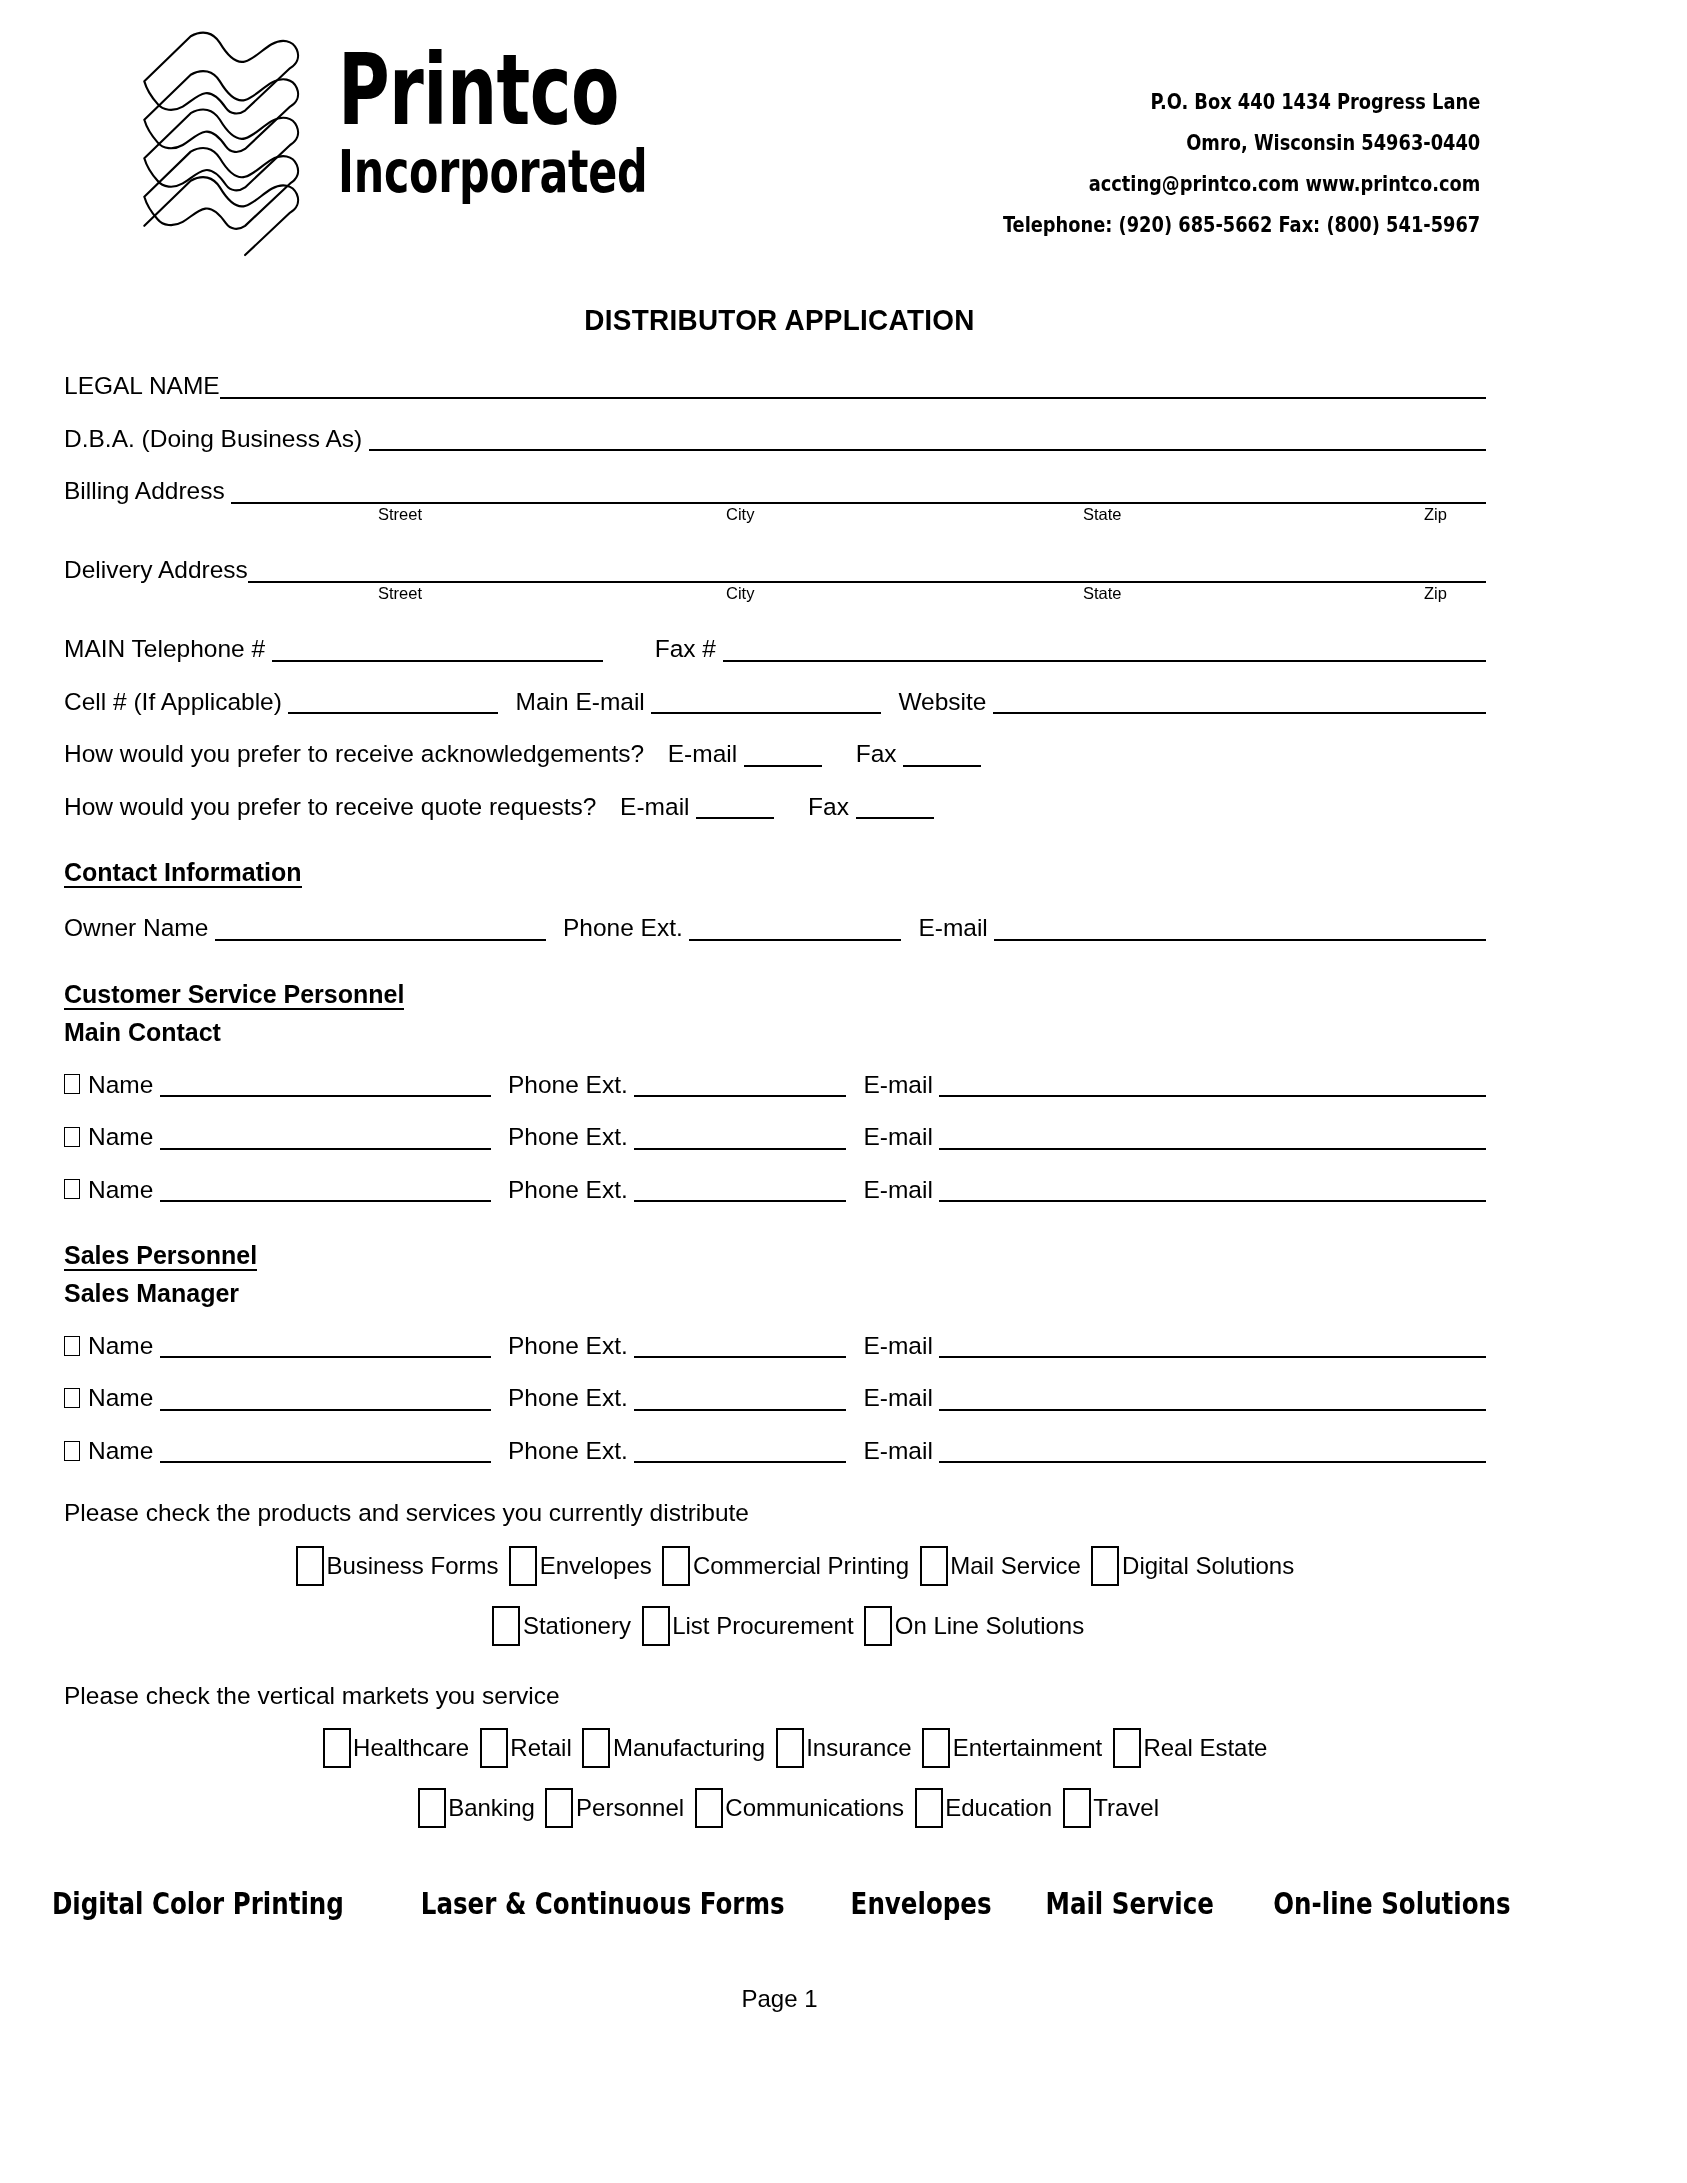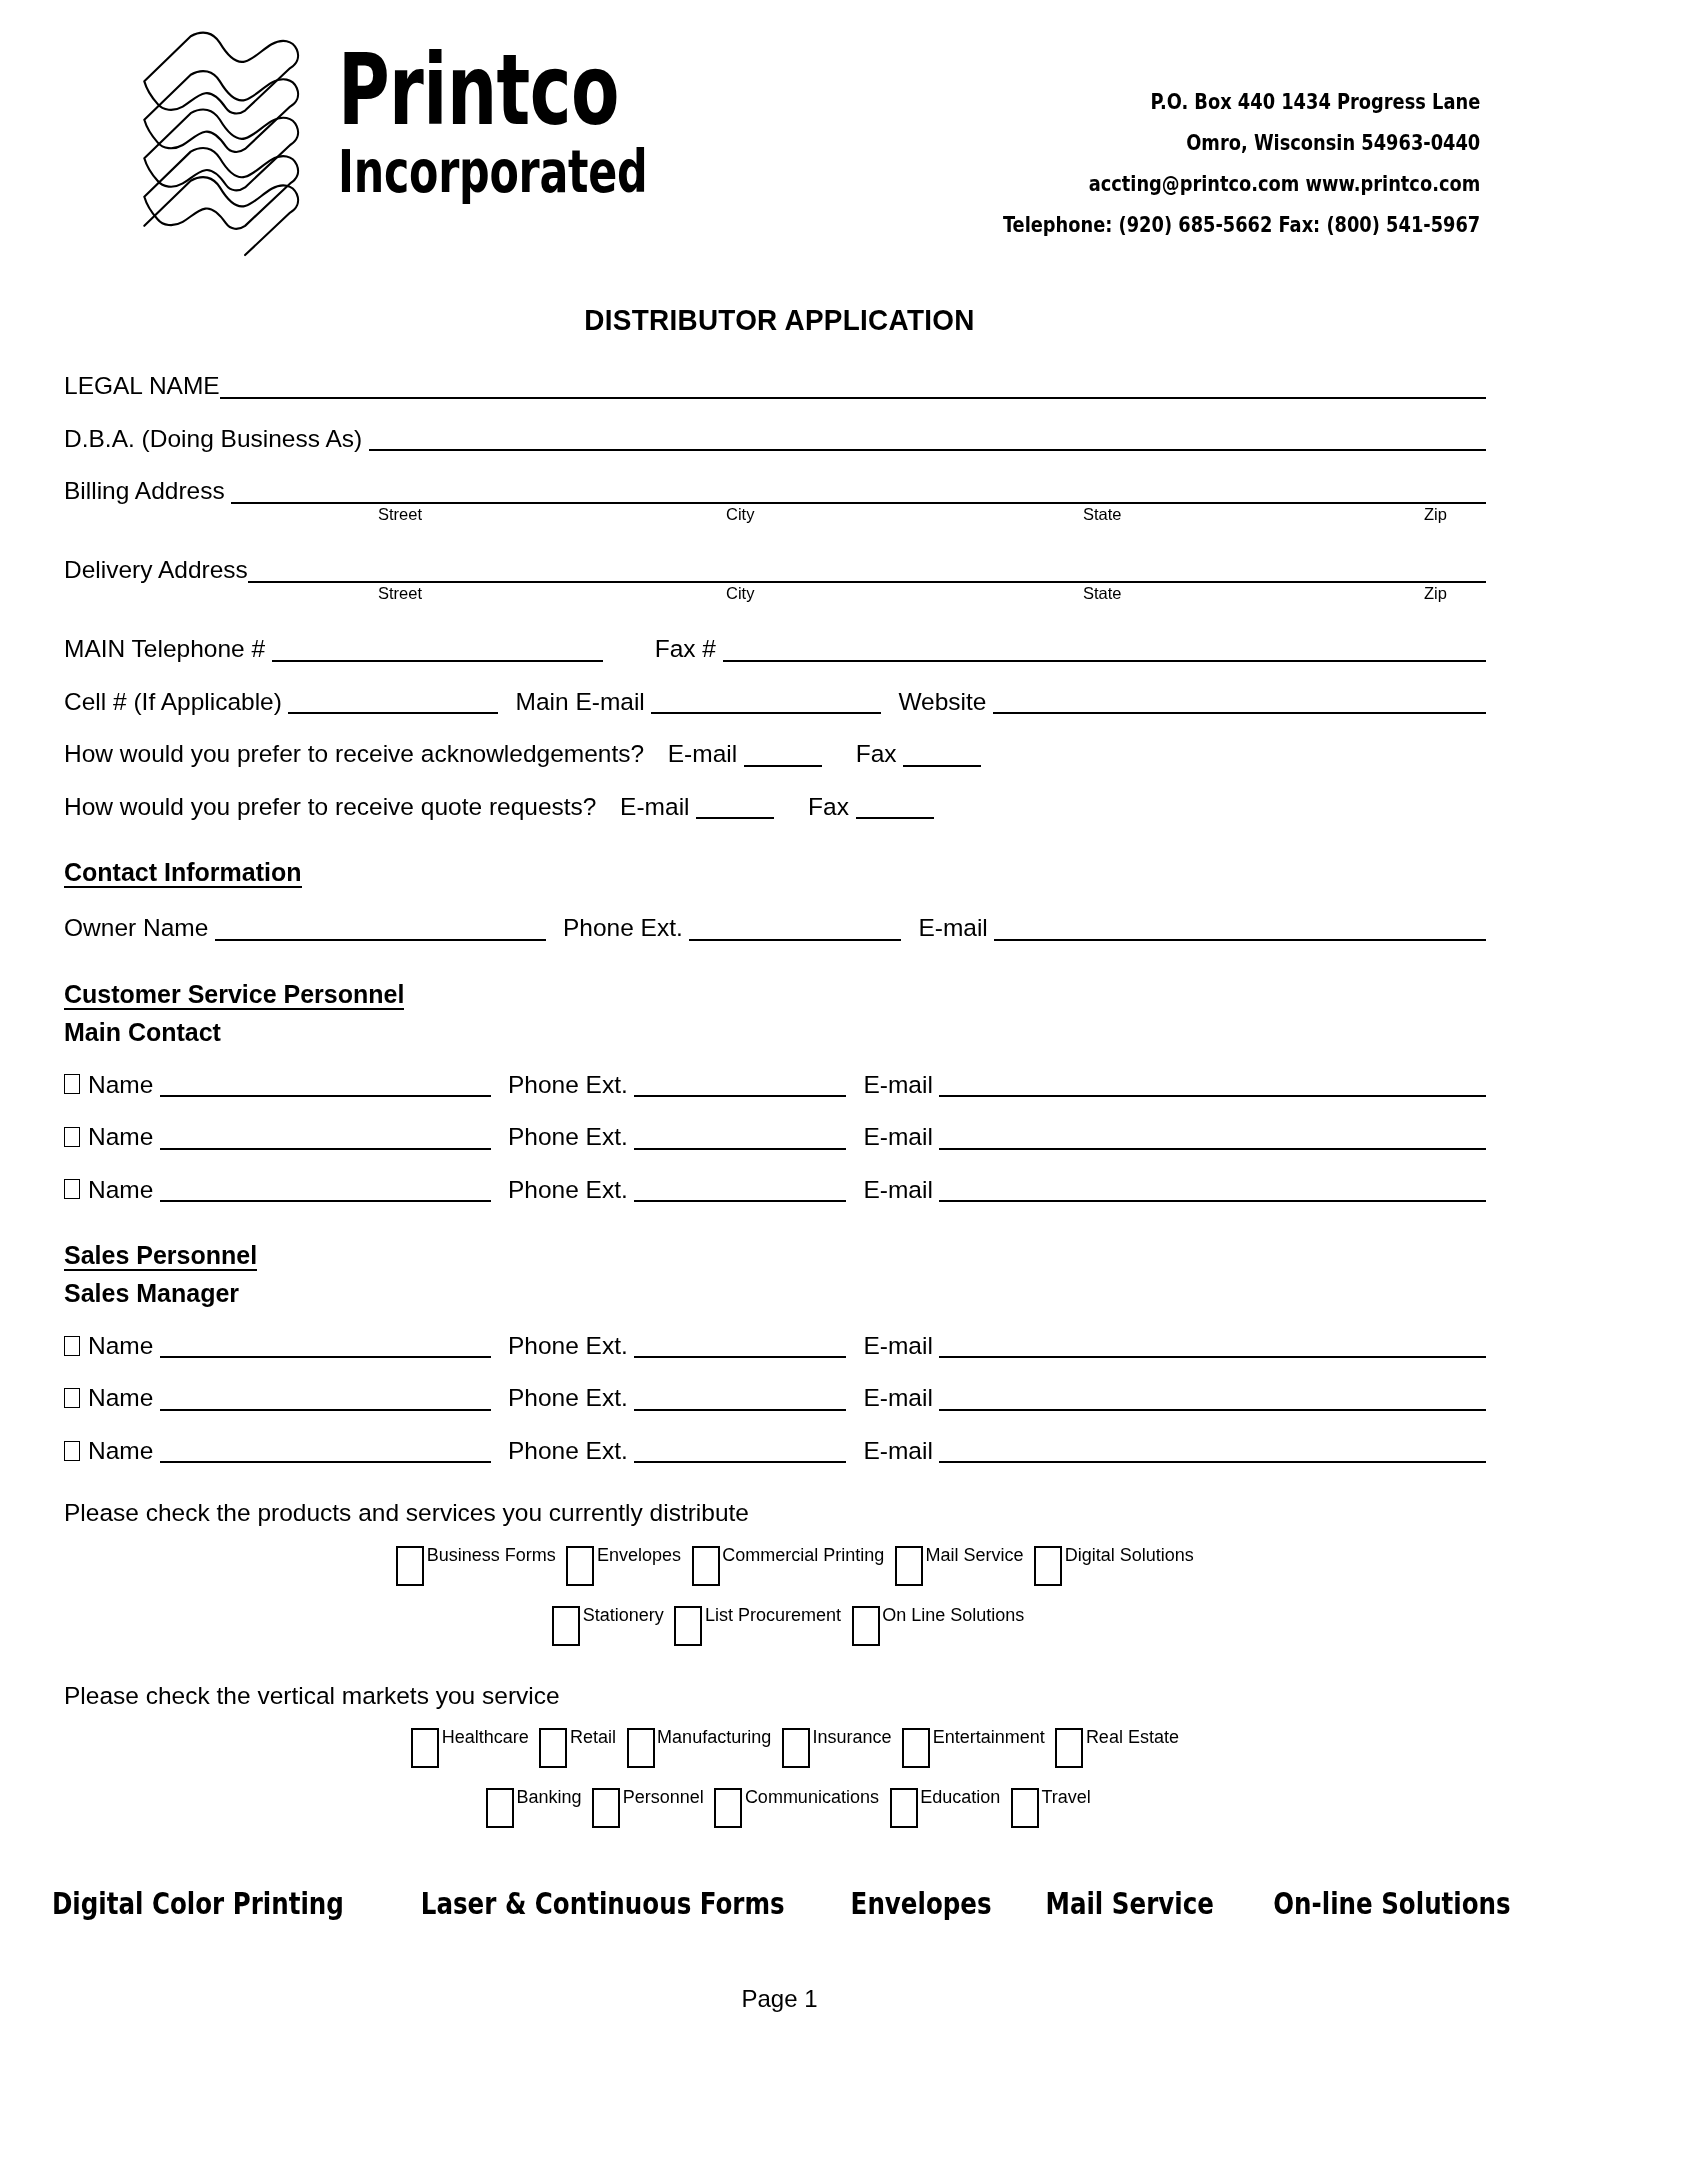--- a/index.html
+++ b/index.html
@@ -186,22 +186,22 @@
 
   .cb-row {
     display: flex;
     justify-content: center;
     align-items: center;
     margin-top: 20px;
     white-space: nowrap;
   }
   .cb-item {
     display: inline-flex;
-    align-items: flex-start;
-    font-size: 18px;
+    align-items: center;
+    font-size: 24px;
     margin: 0 5.3px;
   }
   .cb-lg {
     width: 28px;
     height: 40px;
     border: 2.6px solid #000;
     box-sizing: border-box;
     background: #fff;
     flex: 0 0 auto;
     margin-right: 2.6px;

